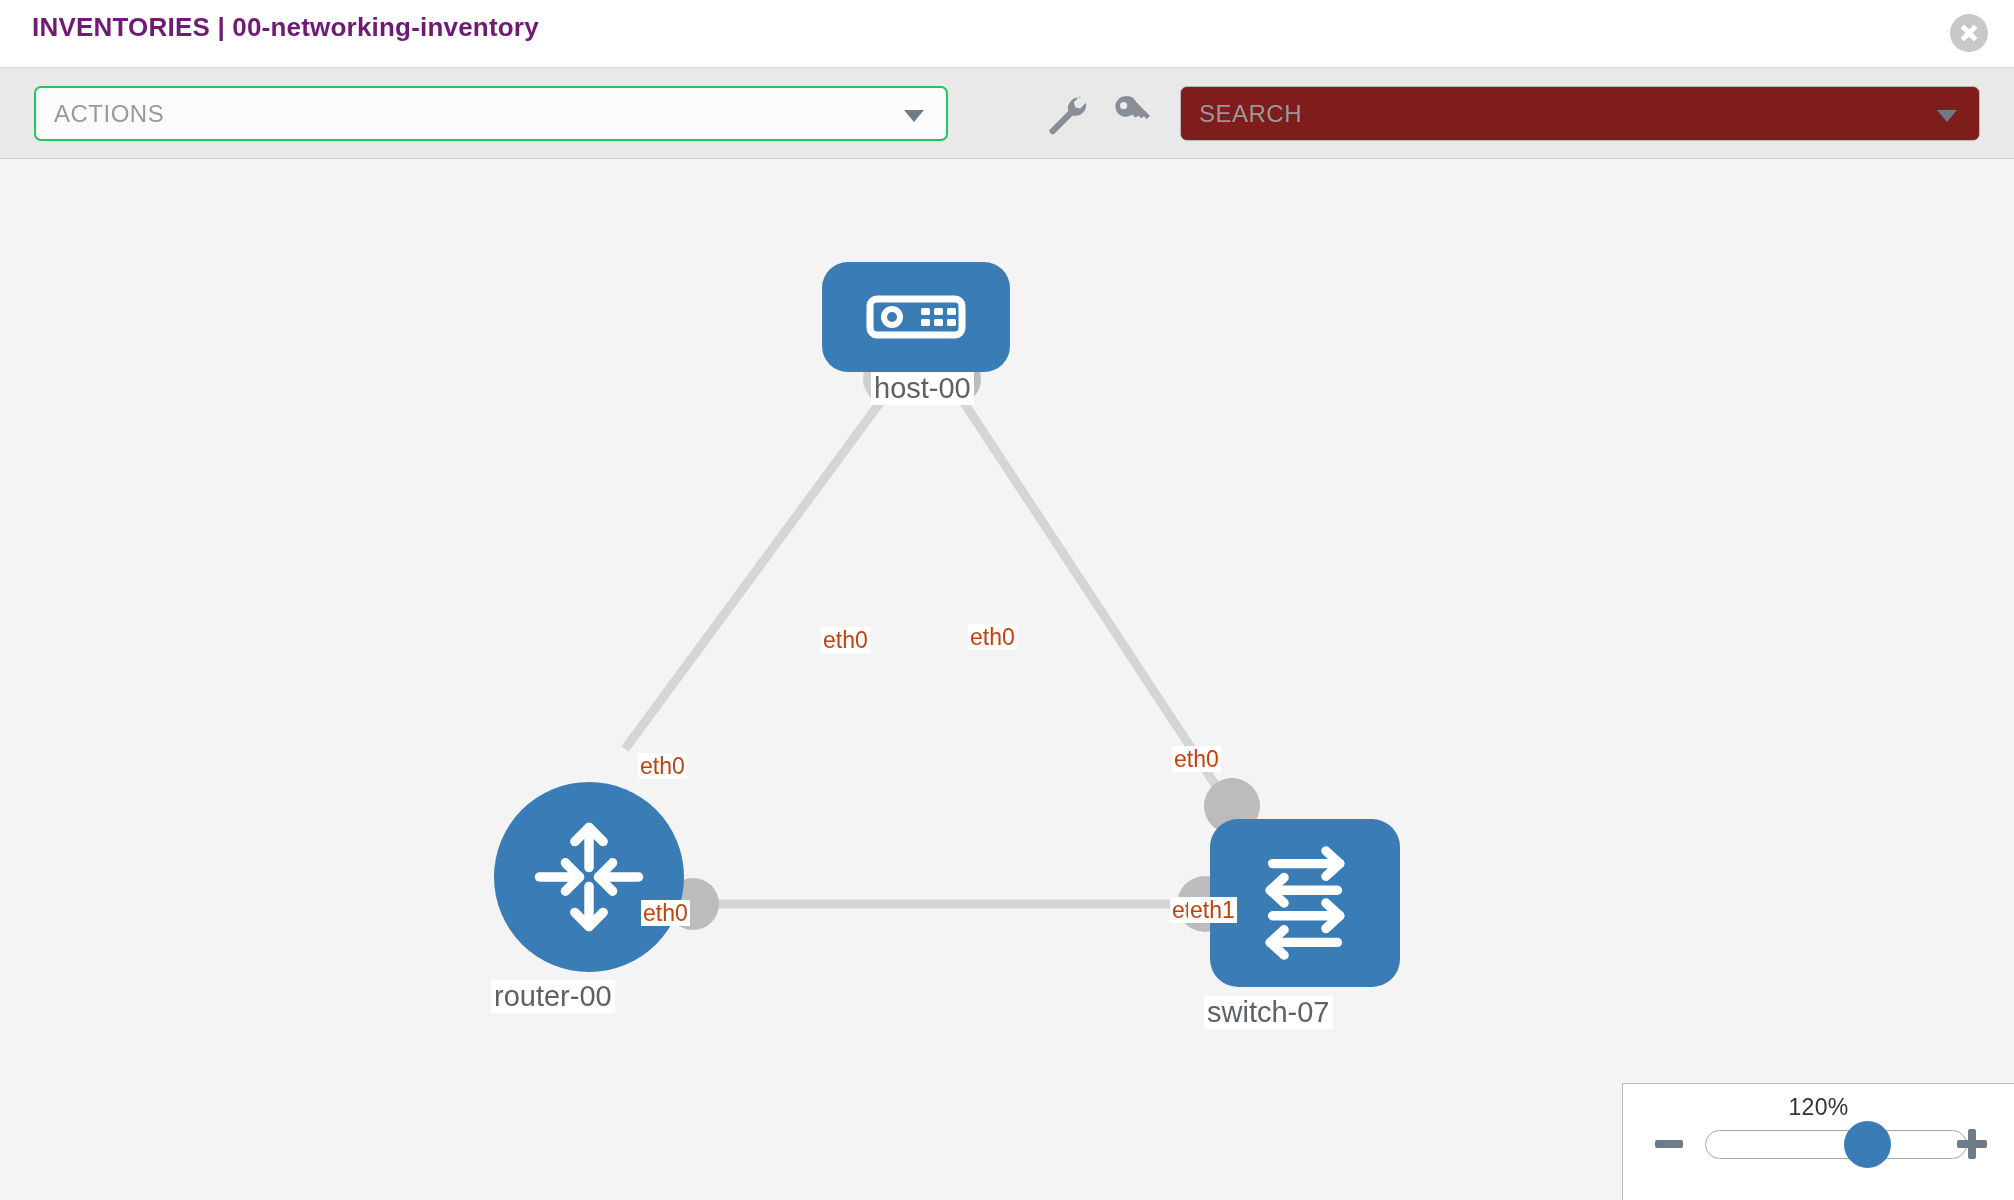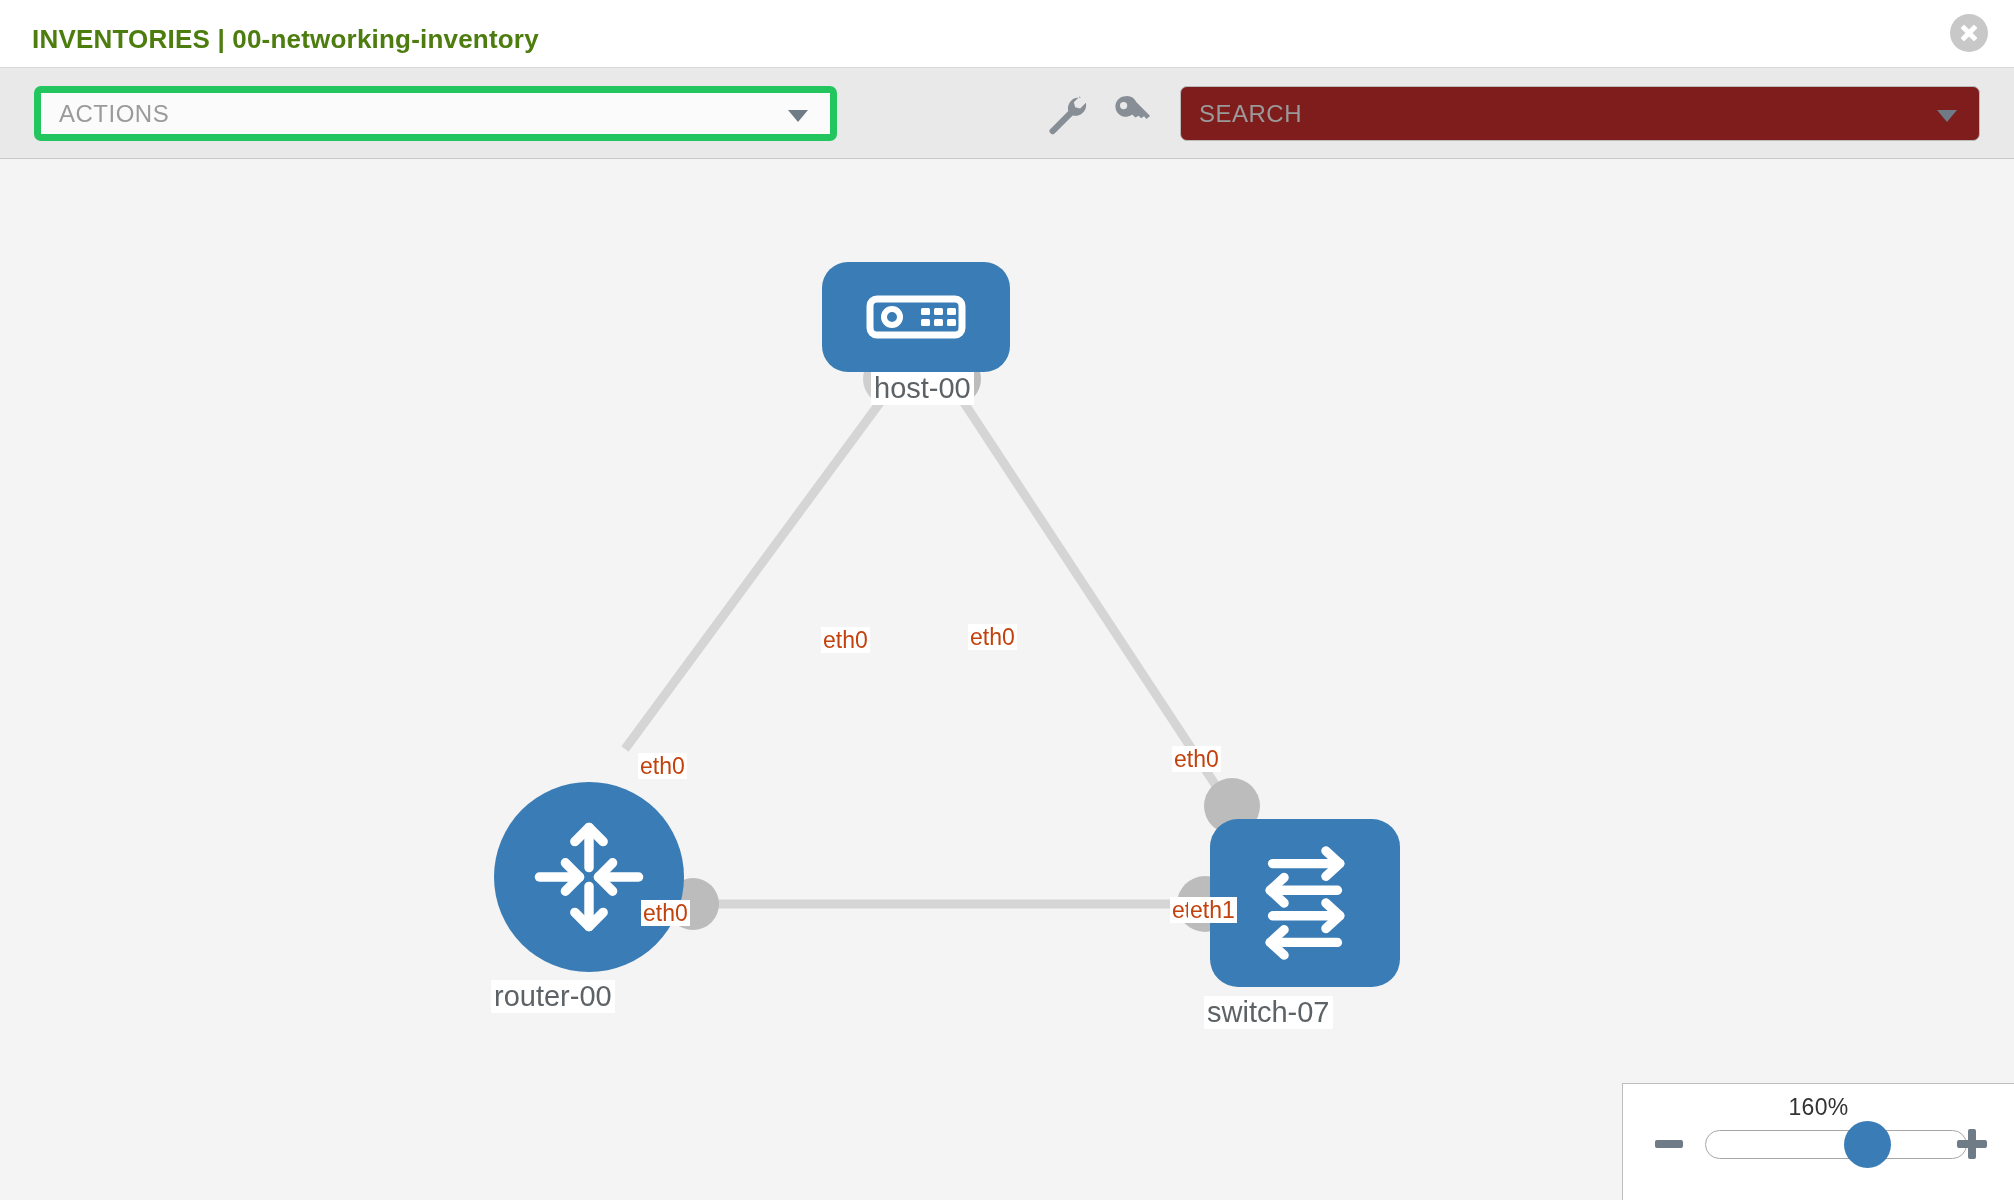--- a/index.html
+++ b/index.html
@@ -11,22 +11,22 @@
   }
   #app { position: relative; width: 2014px; height: 1200px; background: #f4f4f4; }
 
   
   .header {
     position: absolute; left: 0; top: 0; width: 2014px; height: 68px;
     background: #ffffff;
     border-bottom: 1px solid #d8d8d8;
   }
   .header-title {
-    position: absolute; left: 32px; top: 24px;
-    font-size: 26px; font-weight: bold; color: #4d7c0f;
+    position: absolute; left: 32px; top: 12px;
+    font-size: 26px; font-weight: bold; color: #701a75;
     letter-spacing: .2px; white-space: nowrap;
   }
   .close-btn {
     position: absolute; right: 26px; top: 14px;
     width: 38px; height: 38px; border-radius: 50%;
     background: #c8c8c8; cursor: pointer;
   }
   .close-btn::before, .close-btn::after {
     content: ""; position: absolute; left: 50%; top: 50%;
     width: 19px; height: 5px; background: #ffffff; border-radius: 1px;
@@ -34,22 +34,22 @@
   .close-btn::before { transform: translate(-50%,-50%) rotate(45deg); }
   .close-btn::after  { transform: translate(-50%,-50%) rotate(-45deg); }
 
   
   .toolbar {
     position: absolute; left: 0; top: 68px; width: 2014px; height: 91px;
     background: #e9e9e9; border-bottom: 1px solid #c9c9c9;
   }
   .actions-select {
     position: absolute; left: 34px; top: 18px;
-    width: 803px; height: 55px;
-    background: #fbfbfb; border: 7px solid #22c55e; border-radius: 7px;
+    width: 914px; height: 55px;
+    background: #fbfbfb; border: 2px solid #22c55e; border-radius: 7px;
     cursor: pointer;
   }
   .actions-label {
     position: absolute; left: 18px; top: 50%; transform: translateY(-50%);
     font-size: 24px; color: #9a9a9a; letter-spacing: .5px;
   }
   .caret {
     position: absolute; right: 22px; top: 50%;
     margin-top: -4px;
     width: 0; height: 0;
@@ -252,20 +252,20 @@
       </div>
       <div class="node-label" style="left:-6px; top:177px;">switch-07</div>
     </div>
     <div class="port-label" style="left:1170px; top:723px;">eth0</div>
     <div class="port-label" style="left:1188px; top:723px;">eth1</div>
     <div class="port-label" style="left:1172px; top:722px; left:1172px; top:572px;">eth0</div>
 
   </div>
 
   <div class="zoom-panel">
-    <div class="zoom-value">160%</div>
+    <div class="zoom-value">120%</div>
     <div class="zoom-minus"></div>
     <div class="zoom-track"></div>
     <div class="zoom-thumb" style="left: 220.94px;"></div>
     <div class="zoom-plus"></div>
   </div>
 
 </div>
 
 </body></html>

